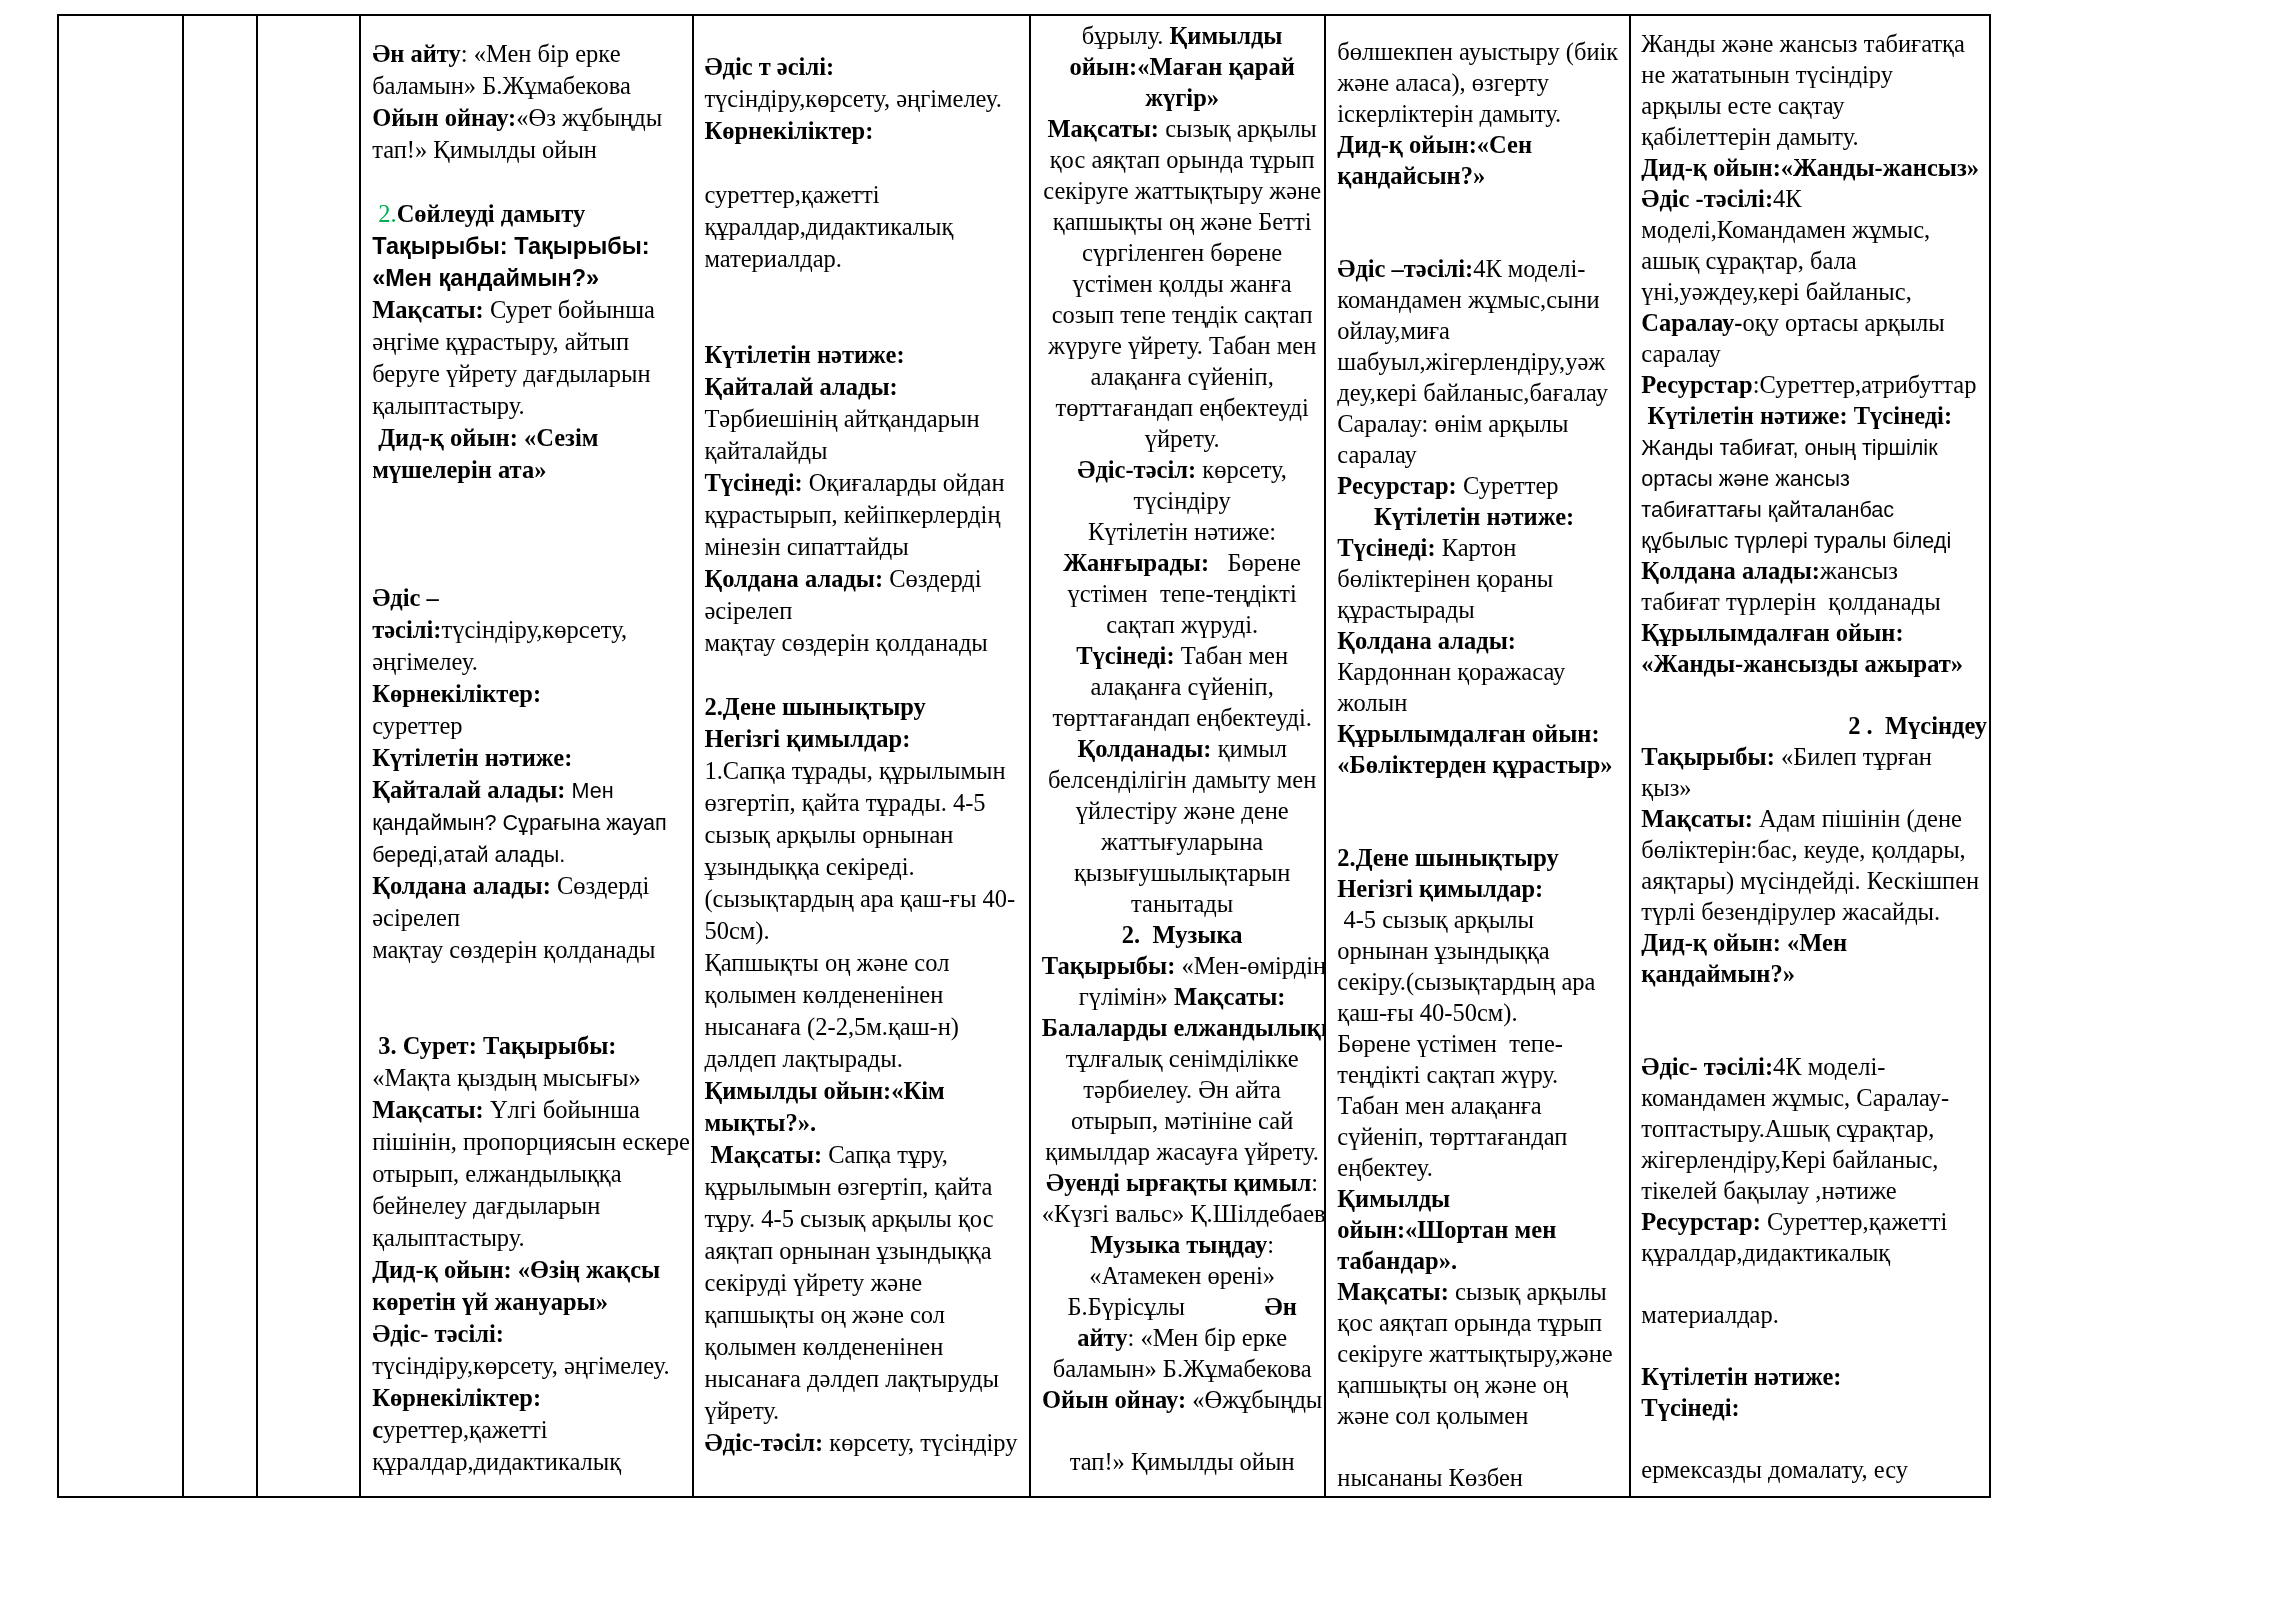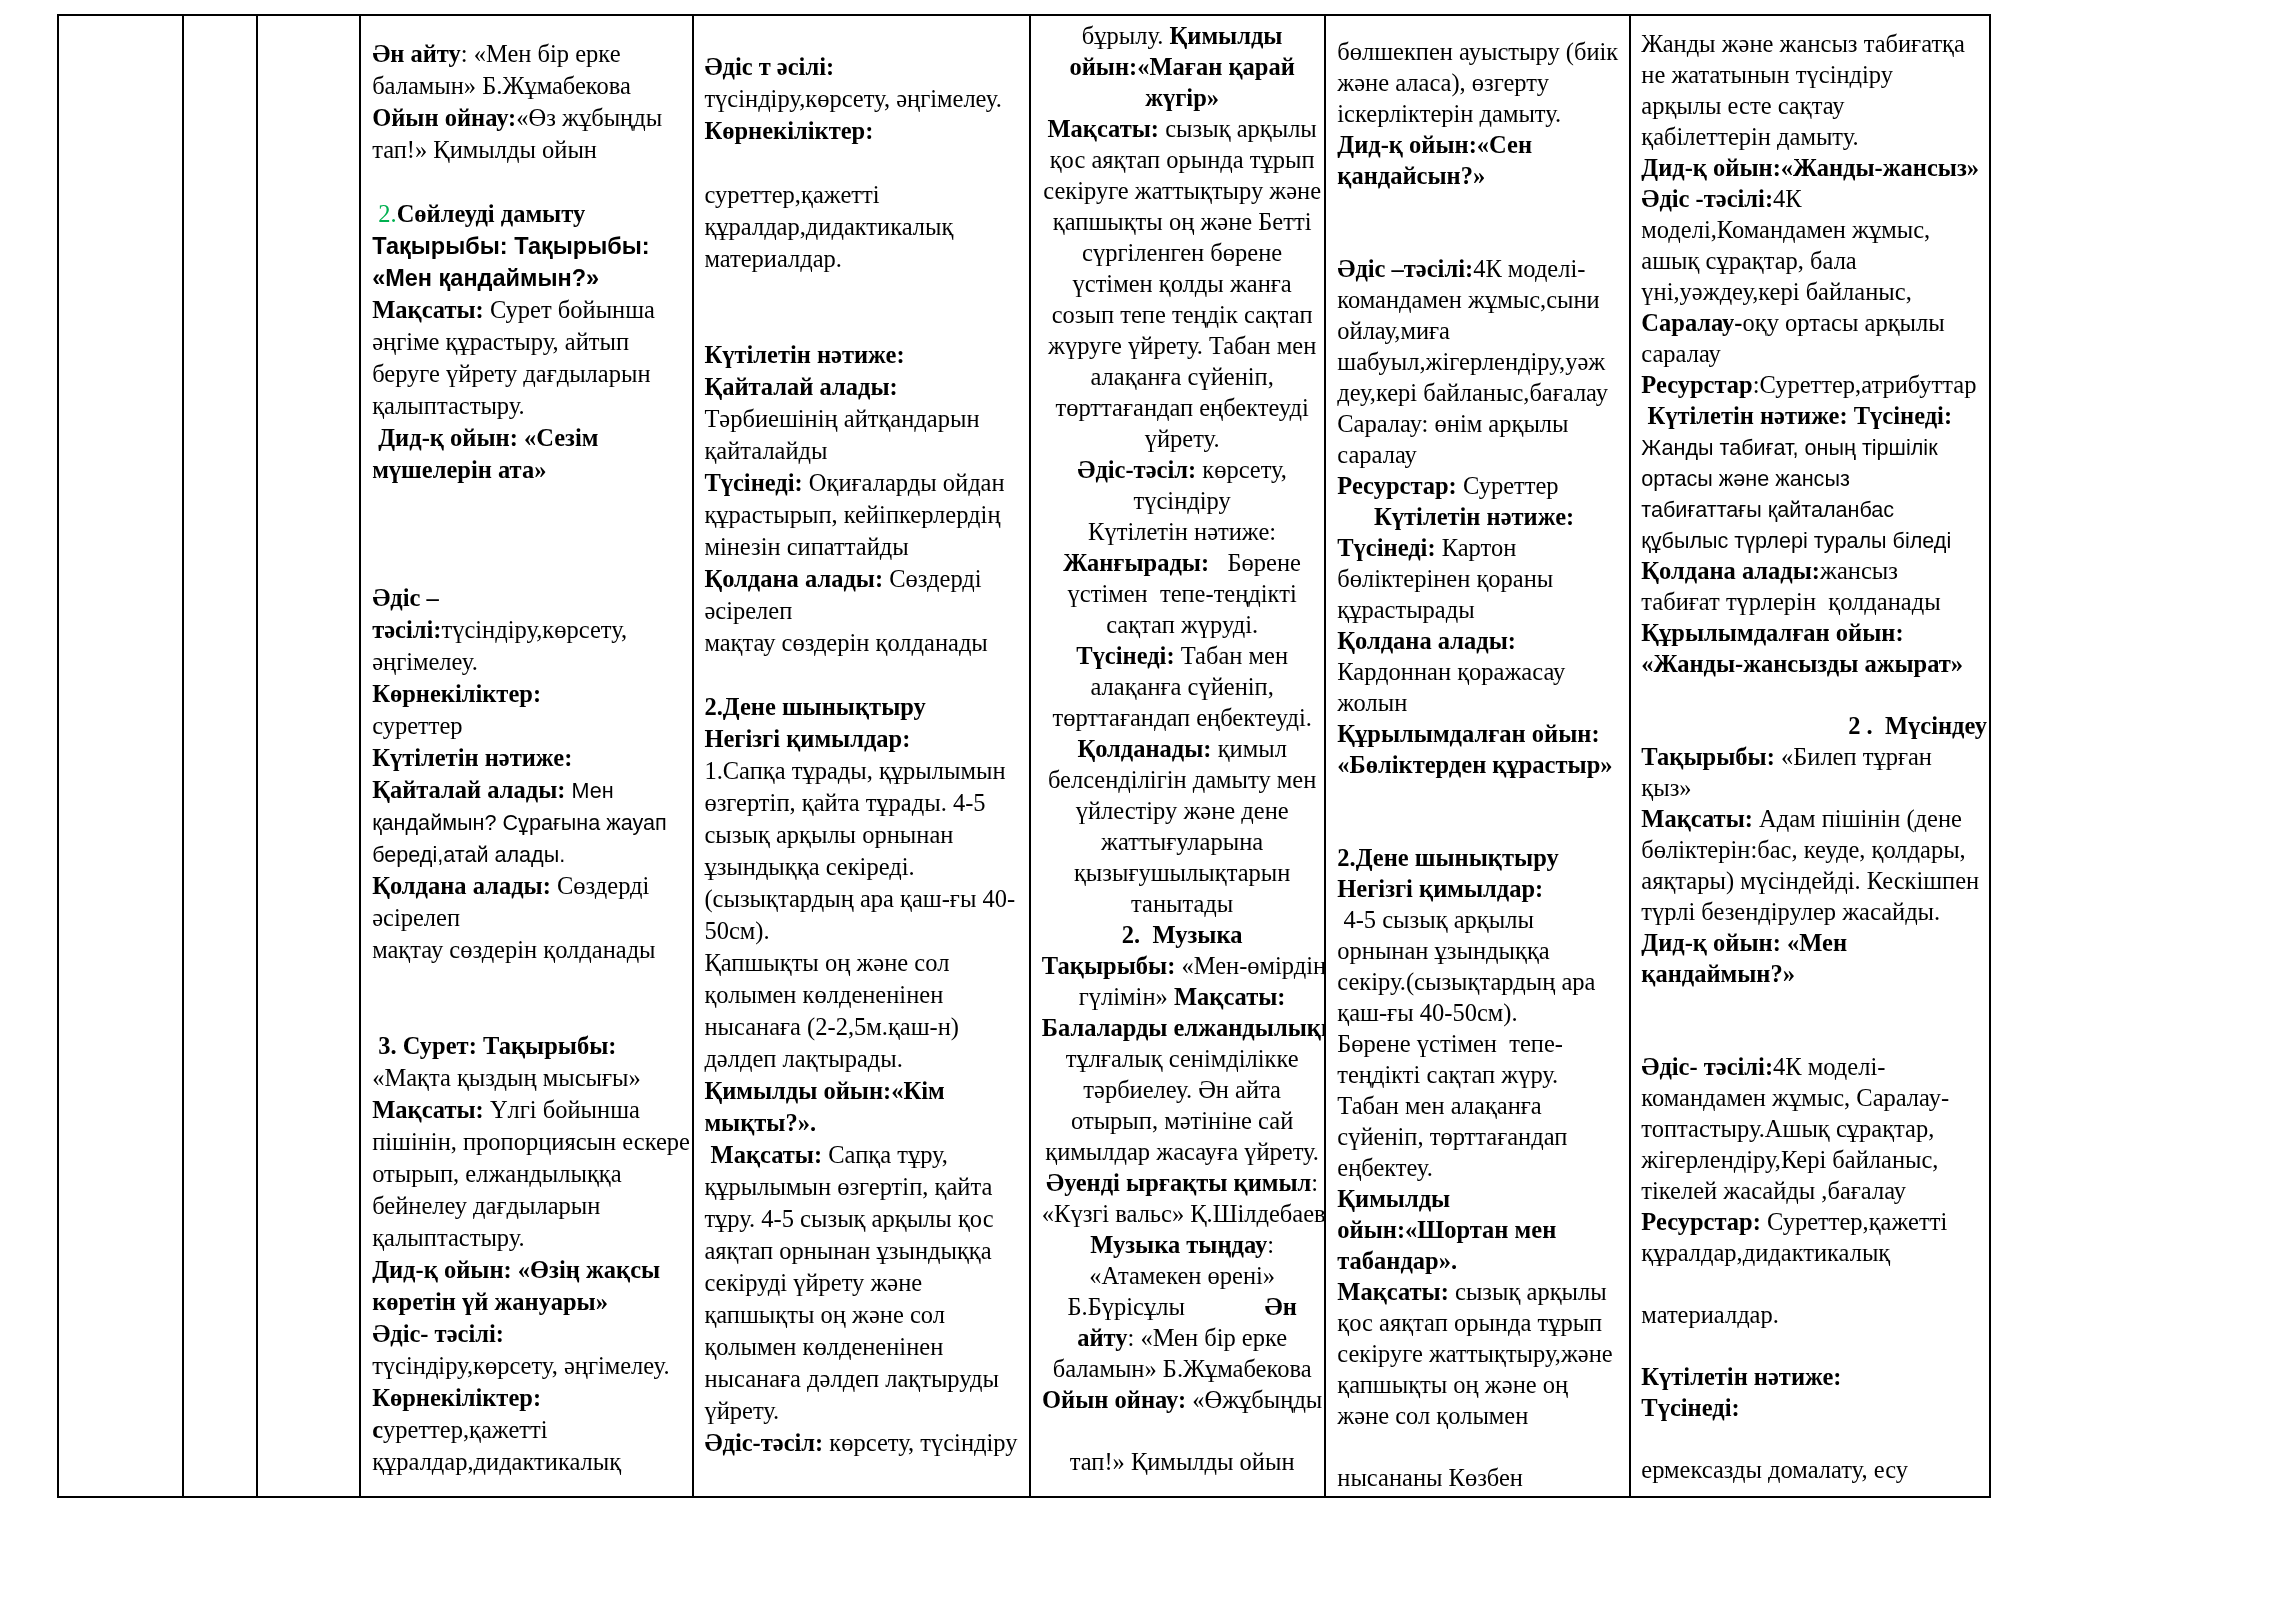--- a/index.html
+++ b/index.html
@@ -250,21 +250,21 @@
         <div class="line" style="line-height: 31px; height: 31px;"><span>аяқтары) мүсіндейді. Кескішпен</span></div>
         <div class="line" style="line-height: 31px; height: 31px;"><span>түрлі безендірулер жасайды.</span></div>
         <div class="line" style="line-height: 31px; height: 31px;"><span class="b">Дид-қ ойын: «Мен</span></div>
         <div class="line" style="line-height: 31px; height: 31px;"><span class="b">қандаймын?»</span></div>
         <div class="line" style="line-height: 31px; height: 31px;">&nbsp;</div>
         <div class="line" style="line-height: 31px; height: 31px;">&nbsp;</div>
         <div class="line" style="line-height: 31px; height: 31px;"><span class="b">Әдіс- тәсілі:</span><span>4К моделі-</span></div>
         <div class="line" style="line-height: 31px; height: 31px;"><span>командамен жұмыс, Саралау-</span></div>
         <div class="line" style="line-height: 31px; height: 31px;"><span>топтастыру.Ашық сұрақтар,</span></div>
         <div class="line" style="line-height: 31px; height: 31px;"><span>жігерлендіру,Кері байланыс,</span></div>
-        <div class="line" style="line-height: 31px; height: 31px;"><span>тікелей жасайды ,бағалау</span></div>
+        <div class="line" style="line-height: 31px; height: 31px;"><span>тікелей бақылау ,нәтиже</span></div>
         <div class="line" style="line-height: 31px; height: 31px;"><span class="b">Ресурстар:</span><span> Суреттер,қажетті</span></div>
         <div class="line" style="line-height: 31px; height: 31px;"><span>құралдар,дидактикалық</span></div>
         <div class="line" style="line-height: 31px; height: 31px;">&nbsp;</div>
         <div class="line" style="line-height: 31px; height: 31px;"><span>материалдар.</span></div>
         <div class="line" style="line-height: 31px; height: 31px;">&nbsp;</div>
         <div class="line" style="line-height: 31px; height: 31px;"><span class="b">Күтілетін нәтиже:</span></div>
         <div class="line" style="line-height: 31px; height: 31px;"><span class="b">Түсінеді:</span></div>
         <div class="line" style="line-height: 31px; height: 31px;">&nbsp;</div>
         <div class="line" style="line-height: 31px; height: 31px;"><span>ермексазды домалату, есу</span></div>
       </div>

